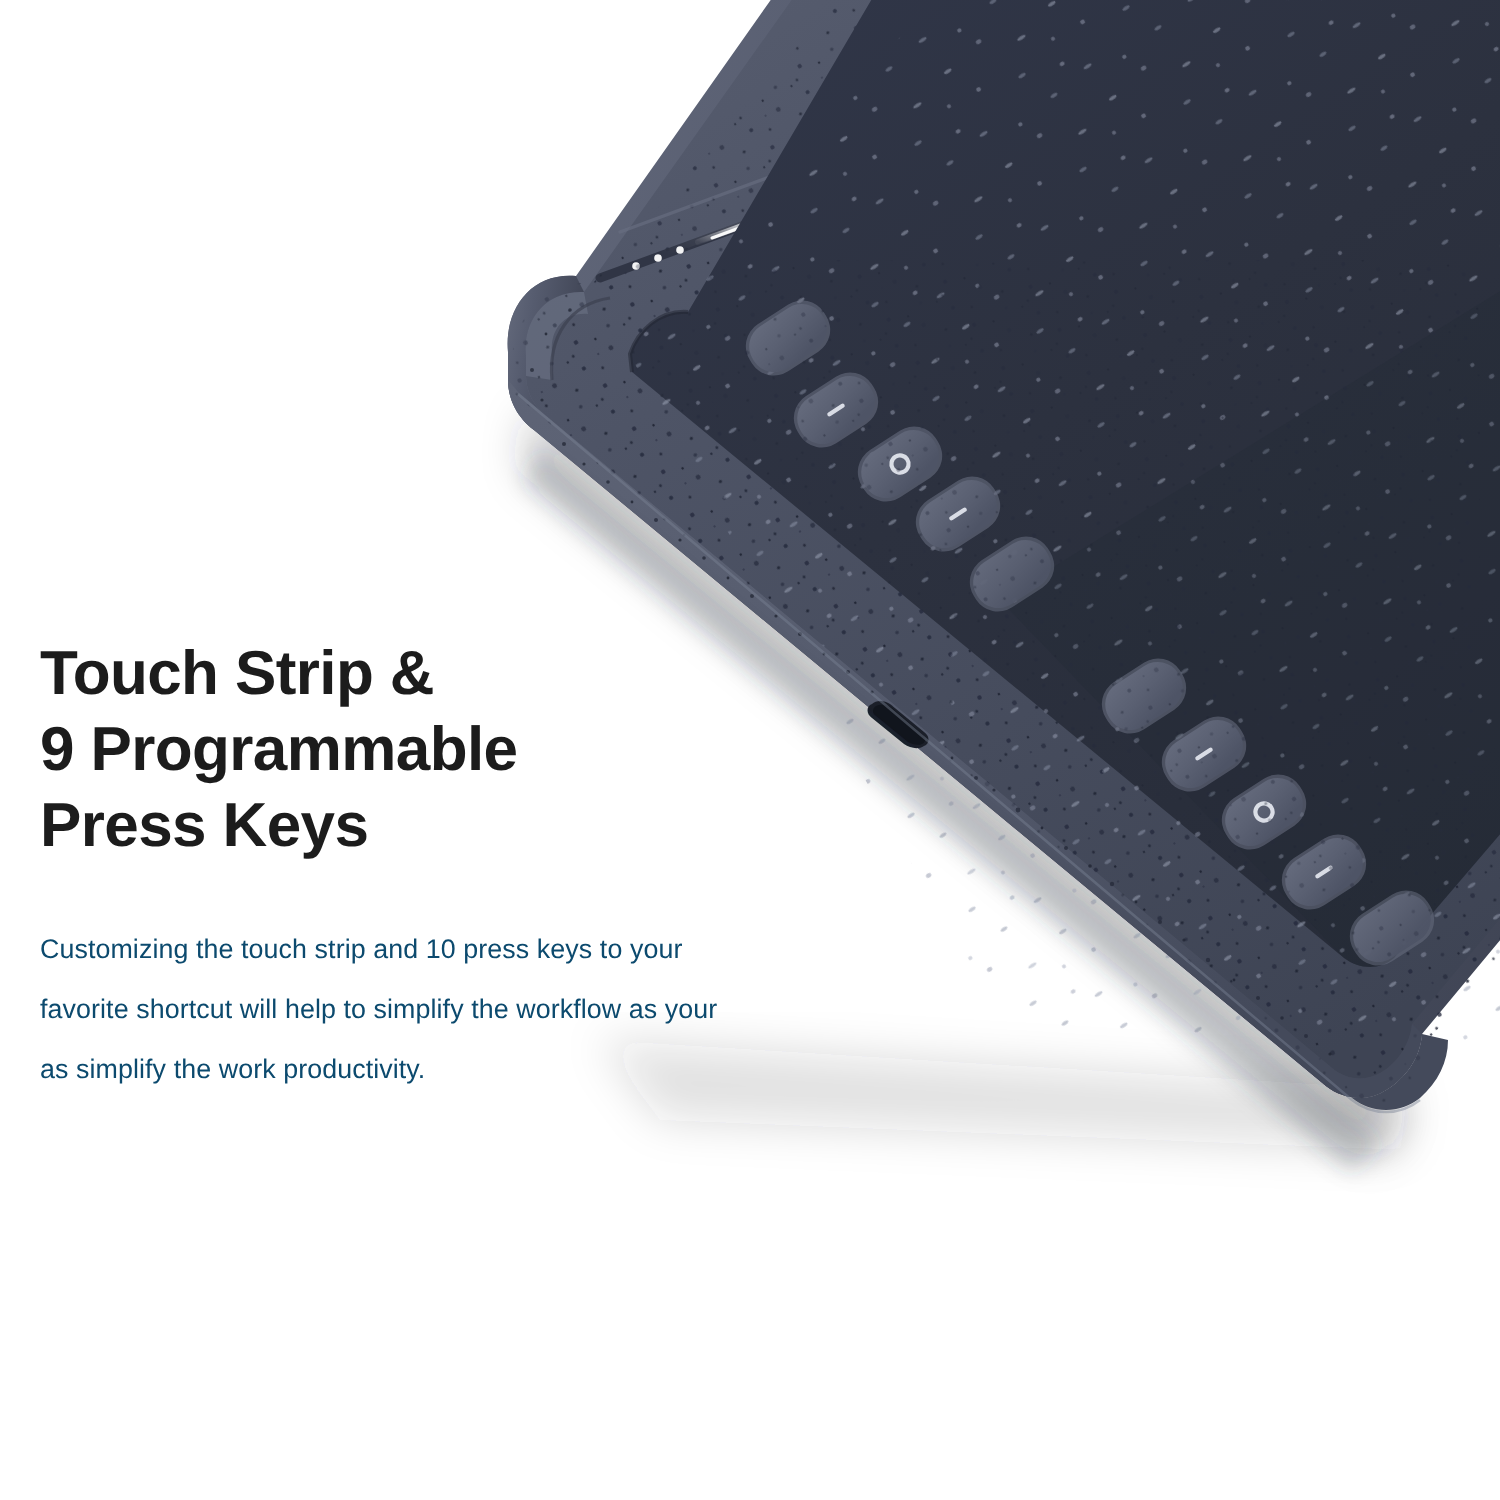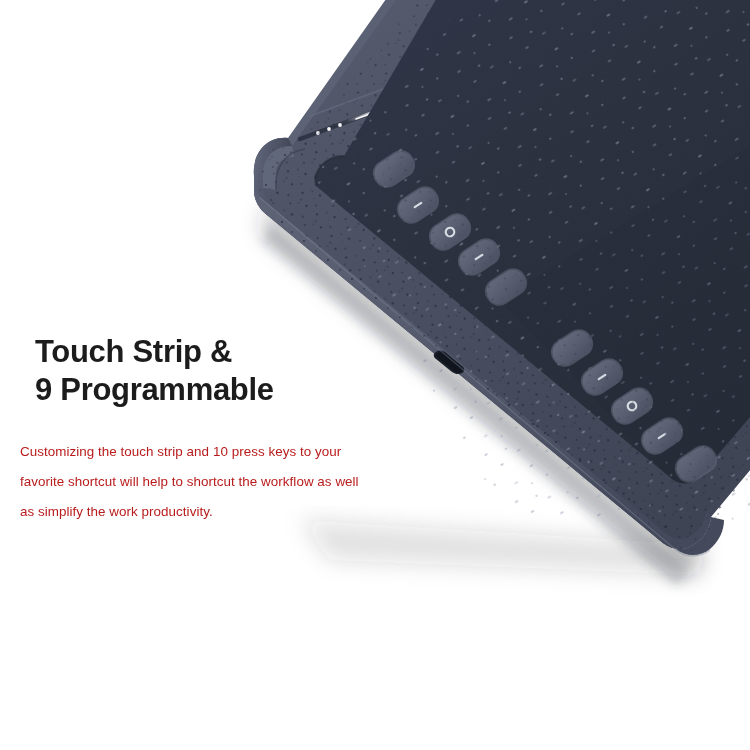--- a/index.html
+++ b/index.html
@@ -36,37 +36,37 @@
   }
 
   
   #copy {
     position: absolute;
     left: 20px;
     top: 318px;
     width: 420px;
   }
   #headline {
-    margin: 15px;
+    margin: 0;
     font-size: 31px;
     line-height: 38px;
     font-weight: bold;
     letter-spacing: -0.3px;
     color: #1c1c1c;
     font-family: "Liberation Sans", sans-serif;
   }
   #headline .hl-line {
     display: block;
     white-space: pre;
   }
   #body-copy {
     margin: 28px 0 0 0;
     font-size: 13.4px;
     line-height: 30px;
-    color: #b91c1c;
+    color: #0c4a6e;
     letter-spacing: 0.05px;
     font-family: "Liberation Sans", sans-serif;
   }
   #body-copy .bc-line {
     display: block;
     white-space: pre;
   }
 </style>
 </head>
 <body>
@@ -406,22 +406,23 @@
 
         <path d="M 270,226 L 690,572 L 676,586 L 262,240 Z" fill="rgba(60,64,80,0.20)" filter="url(#fShadowTight)"></path>
       </g>
     </svg>
   </div>
 
   <div id="copy">
     <h1 id="headline">
       <span class="hl-line">Touch Strip &amp;</span>
       <span class="hl-line">9 Programmable</span>
+      <span class="hl-line">Press Keys</span>
     </h1>
 
     <p id="body-copy">
       <span class="bc-line">Customizing the touch strip and 10 press keys to your</span>
-      <span class="bc-line">favorite shortcut will help to shortcut the workflow as well</span>
+      <span class="bc-line">favorite shortcut will help to simplify the workflow as your</span>
       <span class="bc-line">as simplify the work productivity.</span>
     </p>
   </div>
 
 </div>
 
 </body></html>

